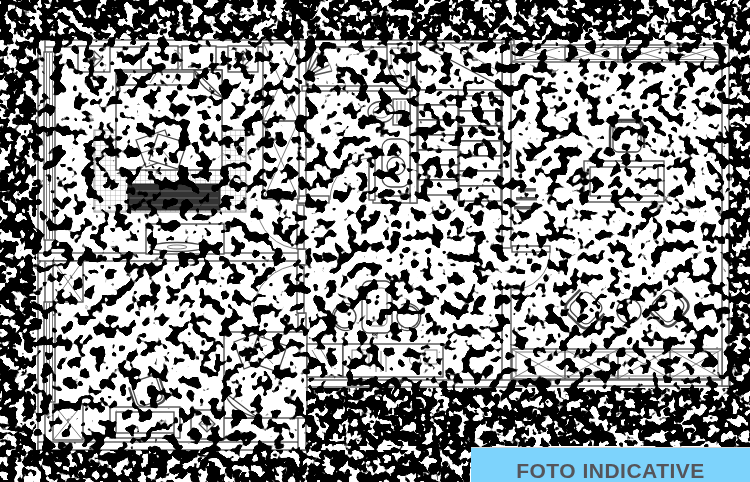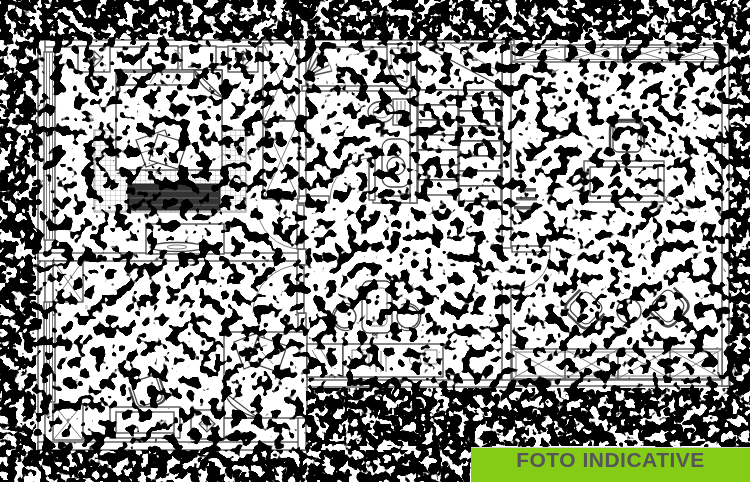--- a/index.html
+++ b/index.html
@@ -5,22 +5,22 @@
   html,body{margin:0;padding:0;background:#ffffff;}
   .stage{position:relative;width:750px;height:482px;background:#ffffff;overflow:hidden;
          font-family:"Liberation Sans",sans-serif;}
   .stage svg{position:absolute;left:0;top:0;}
   
   .wl{fill:#ffffff;stroke:#5b5b5b;stroke-width:1.4;}           
   .fw{fill:#ffffff;stroke:#474747;stroke-width:1.3;}           
   .fn{fill:none;stroke:#474747;stroke-width:1.3;}              
   .tn{fill:none;stroke:#6e6e6e;stroke-width:0.9;}              
   .dk{fill:#333333;stroke:#222222;stroke-width:1;}             
-  .banner{position:absolute;left:471px;top:447px;width:279px;height:35px;background:#84cc16;
-          border-top:1px solid #d4d4d4;display:flex;align-items:flex-start;justify-content:center;z-index:5;}
+  .banner{position:absolute;left:471px;top:447px;width:279px;height:35px;background:#7dd3fc;
+          border-top:1px solid #d4d4d4;display:flex;align-items:flex-end;justify-content:center;z-index:5;}
   .banner span{font-weight:bold;font-size:21px;color:#55555a;letter-spacing:.5px;}
 </style>
 </head>
 <body>
 
 <div class="stage">
 <svg width="750" height="482" viewBox="0 0 750 482">
   <defs>
     <pattern id="rg" width="5" height="5" patternUnits="userSpaceOnUse">
       <path d="M0 0H5M0 0V5" stroke="#9b9b9b" stroke-width="0.7" fill="none"></path>

